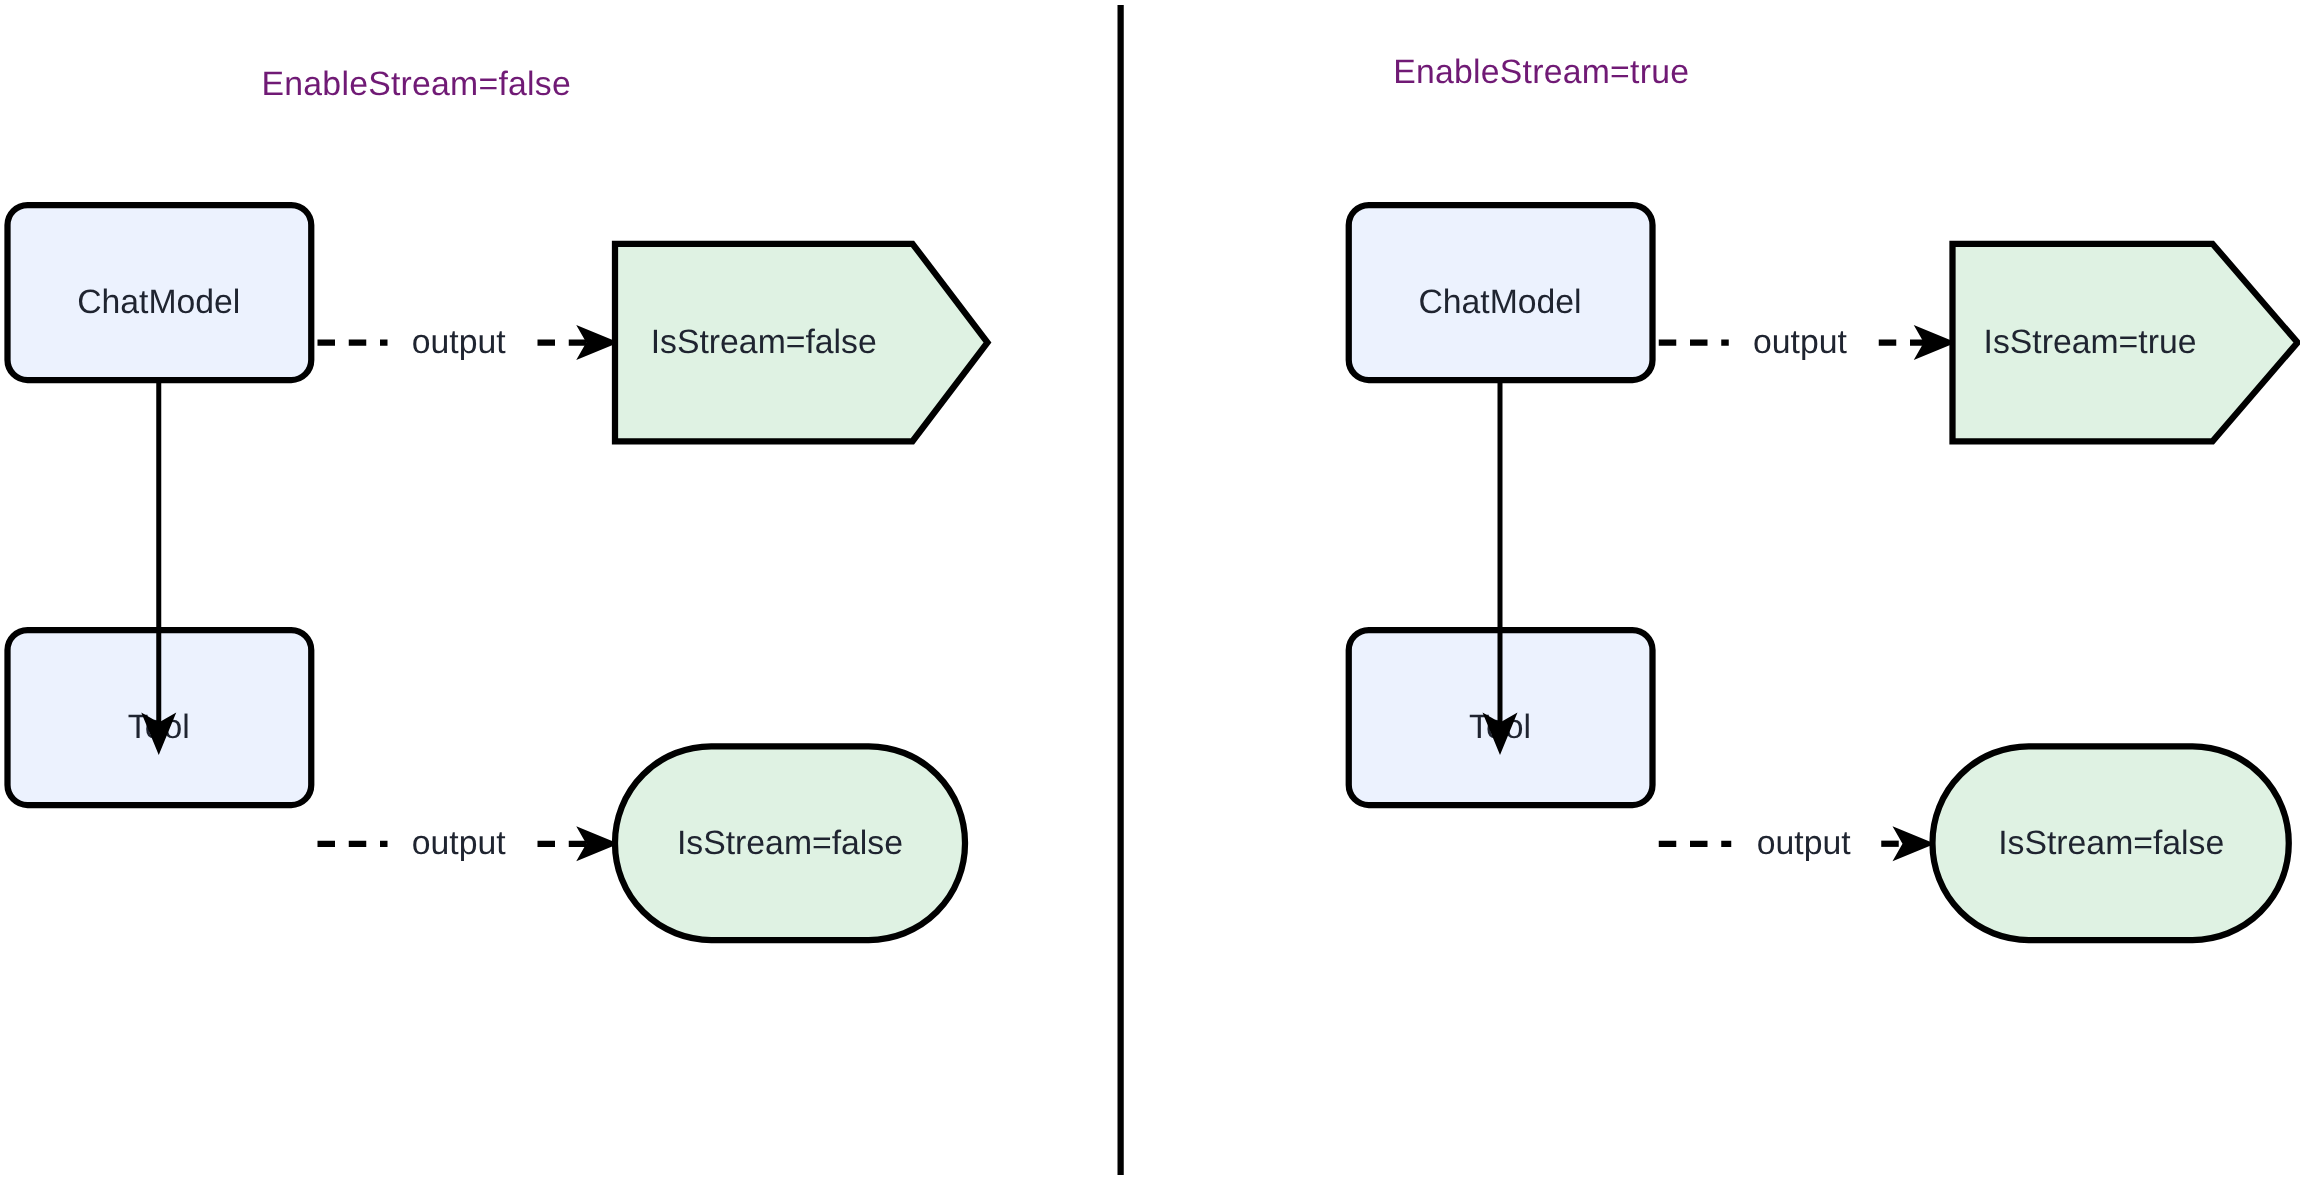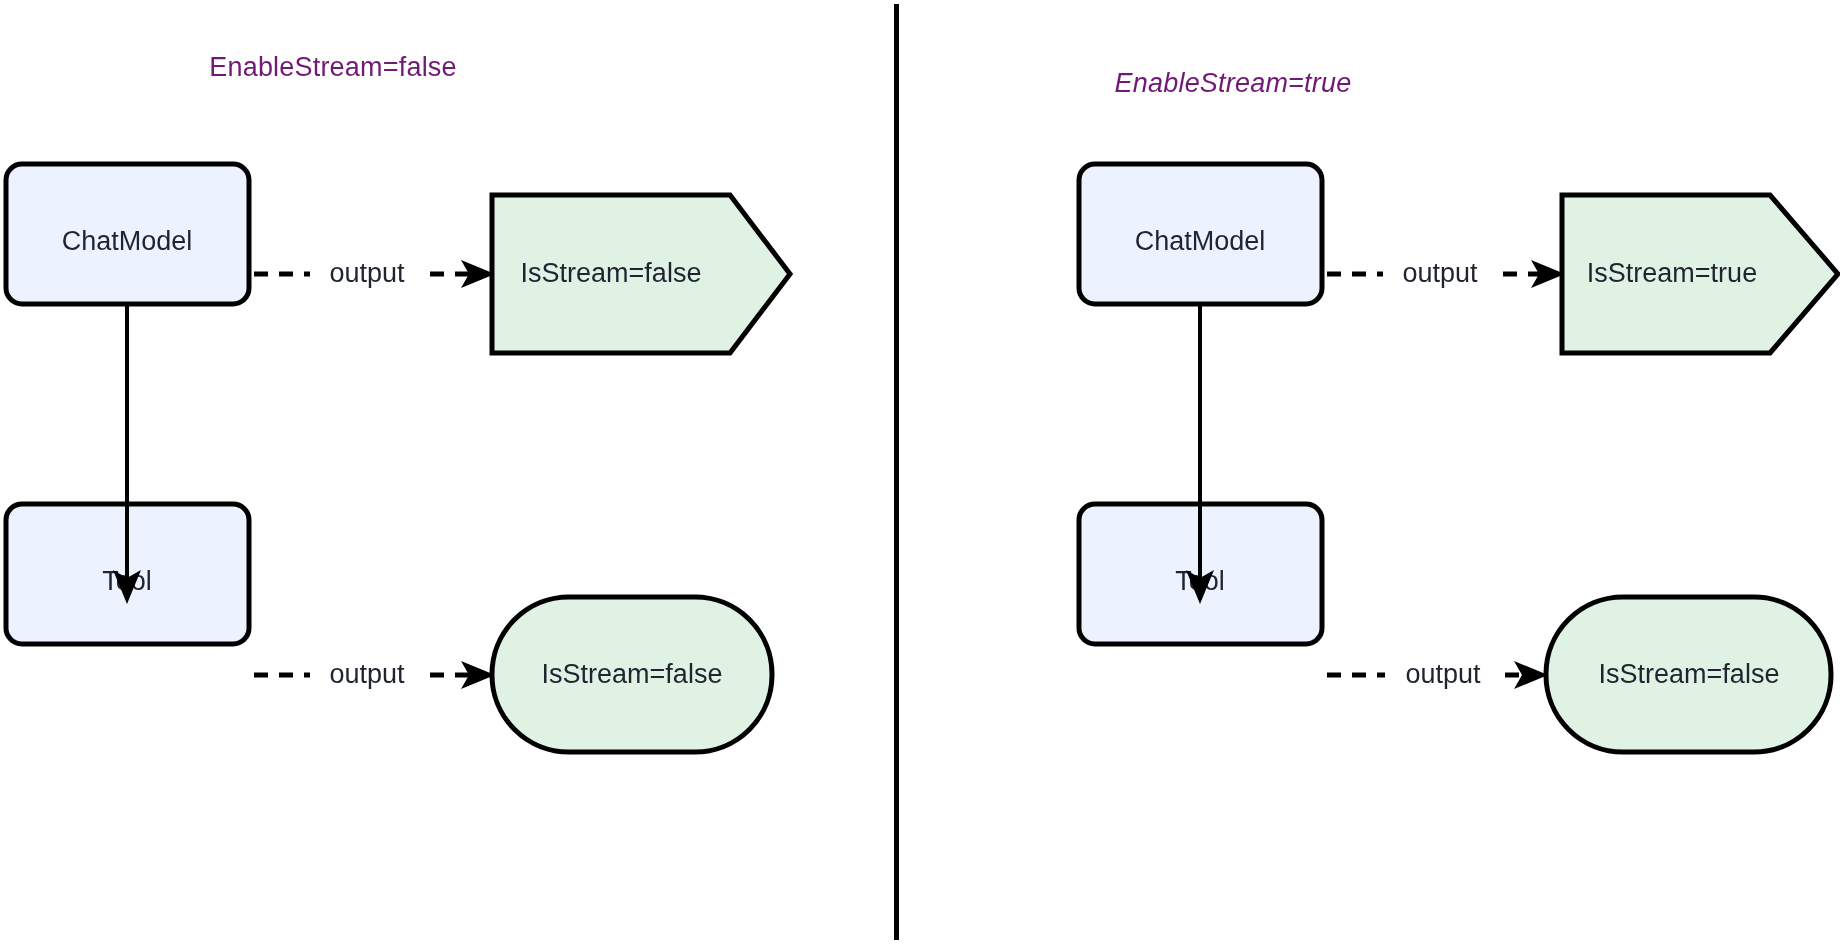--- a/index.html
+++ b/index.html
@@ -79,21 +79,21 @@
   .arrow-head {
     fill: #000000;
   }
 </style>
 </head>
 <body>
 
 <div id="canvas">
 
   <div class="panel-title" style="left:333px; top:52px;">EnableStream=false</div>
-  <div class="panel-title" style="left:1233px; top:68px;font-style:italic;">EnableStream=true</div>
+  <div class="panel-title" style="left:1233px; top:42px;">EnableStream=true</div>
 
   <div class="divider" style="left:894px; top:4px; width:5px; height:936px;"></div>
 
   <svg class="layer" viewBox="0 0 1840 944">
 
     <g>
       <rect class="proc-shape" x="6" y="164" width="243" height="140" rx="16" ry="16"></rect>
       <text class="node-label" x="127" y="243" text-anchor="middle" dominant-baseline="middle">ChatModel</text>
     </g>
 

